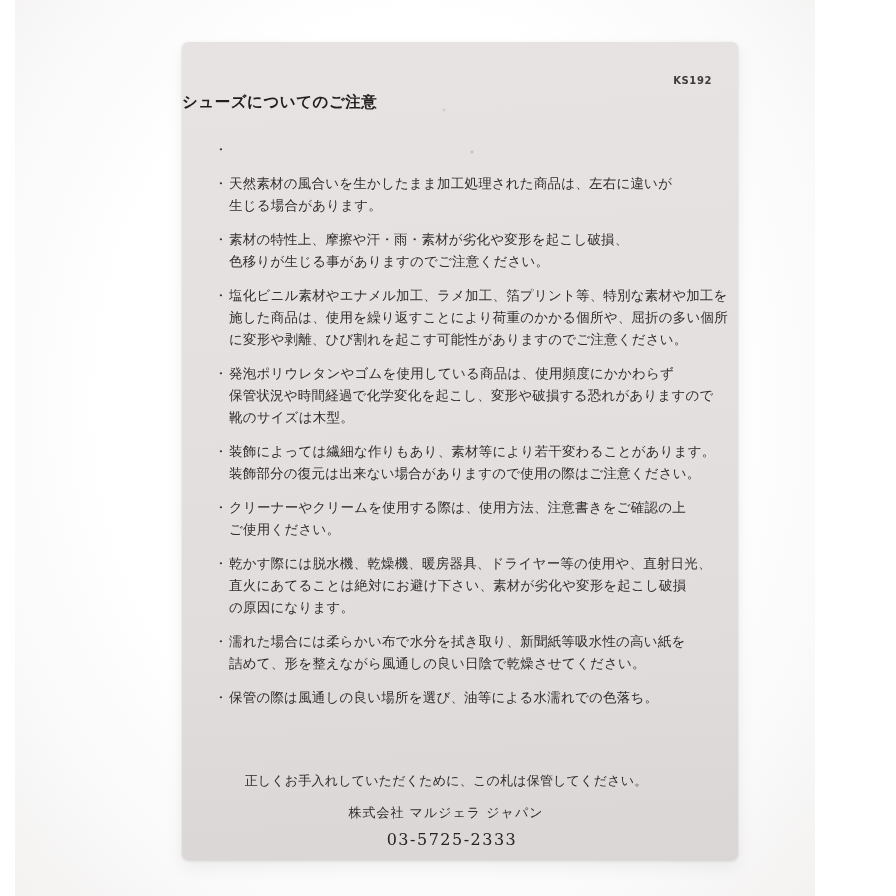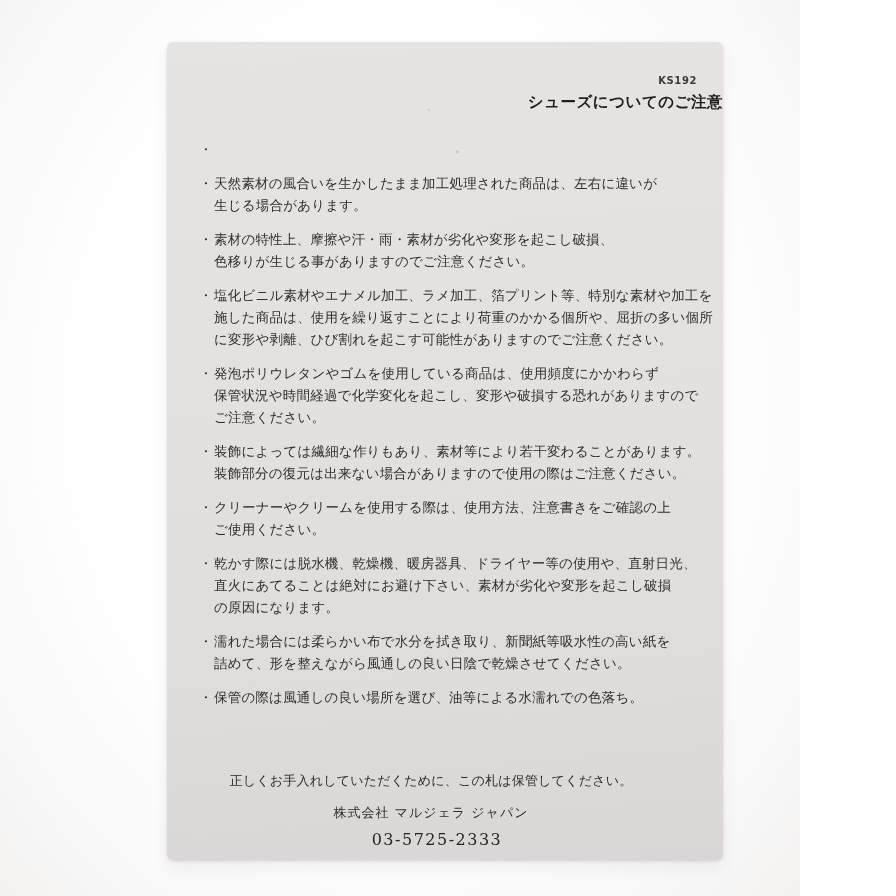--- a/index.html
+++ b/index.html
@@ -8,20 +8,21 @@
     width: 896px;
     height: 896px;
     background: #ffffff;
   }
   .scene {
     position: relative;
     width: 800px;
     height: 896px;
     overflow: hidden;
     background: radial-gradient(ellipse at 50% 45%, #ffffff 55%, #faf9f9 80%, #f3f2f1 100%);
+    margin-left: 15px;
   }
   .card {
     position: absolute;
     left: 167px;
     top: 42px;
     width: 556px;
     height: 818px;
     border-radius: 6px;
     background-image:
       radial-gradient(circle 2px at 290px 110px, rgba(125,118,112,0.28) 0 1px, rgba(125,118,112,0) 2px),
@@ -40,21 +41,21 @@
     font-weight: 700;
     letter-spacing: 0.6px;
     color: #3d3a38;
   }
   .card-title {
     position: absolute;
     top: 50px;
     left: 0;
     right: 0;
     margin: 0;
-    text-align: right;
+    text-align: left;
     font-size: 15.5px;
     font-weight: 700;
     letter-spacing: 0.5px;
     color: #211f1e;
   }
   .notice-list {
     position: absolute;
     top: 96px;
     left: 32px;
     right: 8px;
@@ -135,21 +136,21 @@
       <li class="notice-item">
         <span class="bullet-marker">・</span>
         <span class="notice-text">塩化ビニル素材やエナメル加工、ラメ加工、箔プリント等、特別な素材や加工を
 施した商品は、使用を繰り返すことにより荷重のかかる個所や、屈折の多い個所
 に変形や剥離、ひび割れを起こす可能性がありますのでご注意ください。</span>
       </li>
       <li class="notice-item">
         <span class="bullet-marker">・</span>
         <span class="notice-text">発泡ポリウレタンやゴムを使用している商品は、使用頻度にかかわらず
 保管状況や時間経過で化学変化を起こし、変形や破損する恐れがありますので
-ご注意ください。</span>
+靴のサイズは木型。</span>
       </li>
       <li class="notice-item">
         <span class="bullet-marker">・</span>
         <span class="notice-text">装飾によっては繊細な作りもあり、素材等により若干変わることがあります。
 装飾部分の復元は出来ない場合がありますので使用の際はご注意ください。</span>
       </li>
       <li class="notice-item">
         <span class="bullet-marker">・</span>
         <span class="notice-text">クリーナーやクリームを使用する際は、使用方法、注意書きをご確認の上
 ご使用ください。</span>

